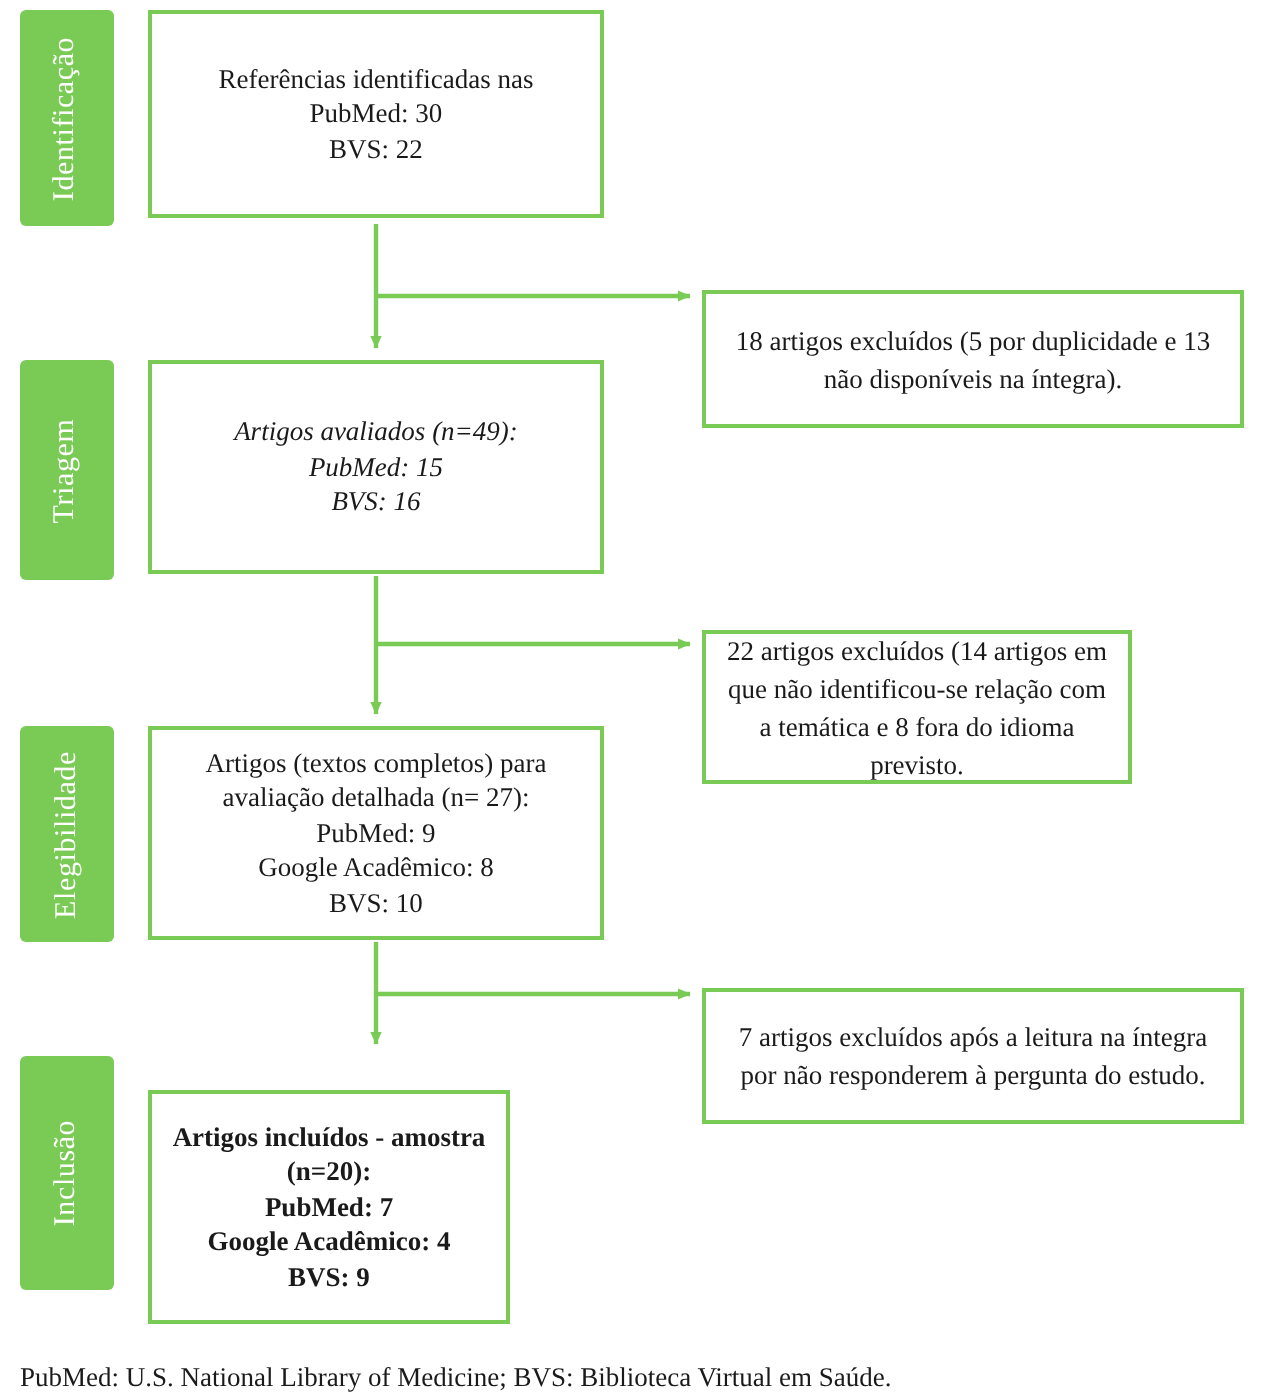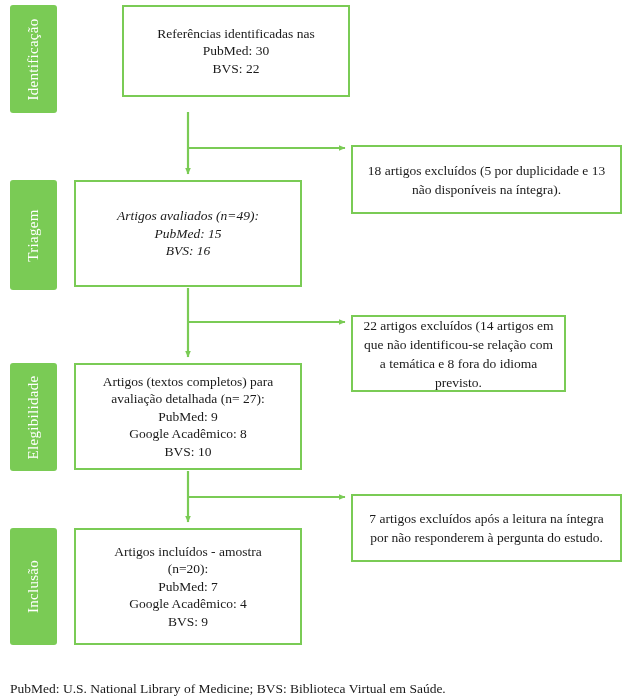--- a/index.html
+++ b/index.html
@@ -140,41 +140,41 @@
   </div>
 
   <div class="stage-label" style="left:10px; top:363px; width:47px; height:108px;">
     <span class="stage-text">Elegibilidade</span>
   </div>
 
   <div class="stage-label" style="left:10px; top:528px; width:47px; height:117px;">
     <span class="stage-text">Inclusão</span>
   </div>
 
-  <div class="flow-box" style="left:74px; top:5px; width:228px; height:92px;margin-left:48px;">
+  <div class="flow-box" style="left:74px; top:5px; width:228px; height:104px;">
     <div class="line">Referências identificadas nas</div>
     <div class="line">PubMed: 30</div>
     <div class="line">BVS: 22</div>
   </div>
 
   <div class="flow-box" style="left:74px; top:180px; width:228px; height:107px;font-style:italic;">
     <div class="line">Artigos avaliados (n=49):</div>
     <div class="line">PubMed: 15</div>
     <div class="line">BVS: 16</div>
   </div>
 
   <div class="flow-box" style="left:74px; top:363px; width:228px; height:107px;">
     <div class="line">Artigos (textos completos) para</div>
     <div class="line">avaliação detalhada (n= 27):</div>
     <div class="line">PubMed: 9</div>
     <div class="line">Google Acadêmico: 8</div>
     <div class="line">BVS: 10</div>
   </div>
 
-  <div class="flow-box" style="left:74px; top:528px; width:228px; height:117px;">
+  <div class="flow-box" style="left:74px; top:545px; width:181px; height:117px;font-weight:bold;">
     <div class="line">Artigos incluídos - amostra</div>
     <div class="line">(n=20):</div>
     <div class="line">PubMed: 7</div>
     <div class="line">Google Acadêmico: 4</div>
     <div class="line">BVS: 9</div>
   </div>
 
   <div class="exclusion-box" style="left:351px; top:113px; width:271px; height:69px;">
     <div class="excl-text">18 artigos excluídos (5 por duplicidade e 13 não disponíveis na íntegra).</div>
   </div>

